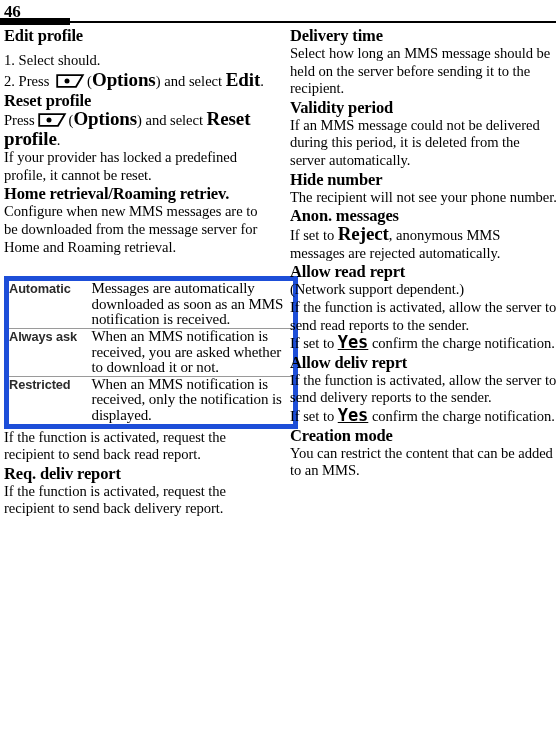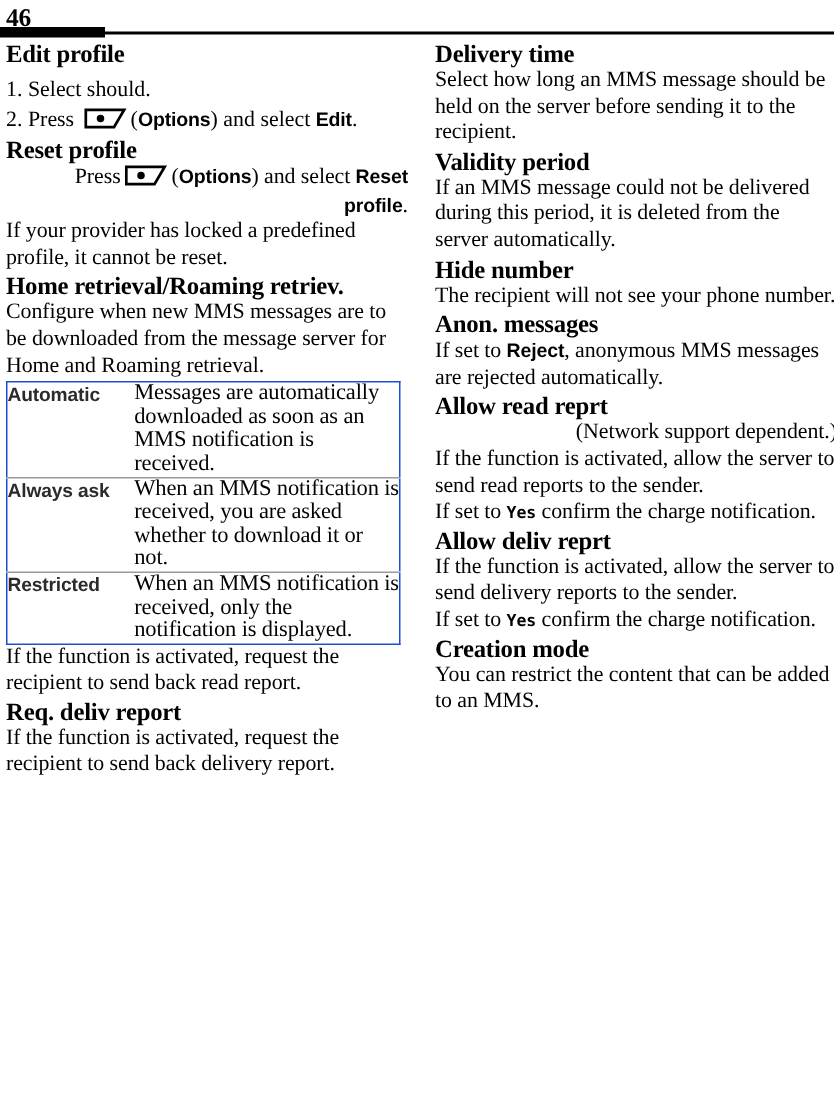--- a/index.html
+++ b/index.html
@@ -74,65 +74,66 @@
 
   p.body {
     font-family: "Liberation Serif", "DejaVu Serif", serif;
     font-size: 14.6px;
     line-height: 17.6px;
     margin: 0;
     padding: 0;
     letter-spacing: -0.05px;
   }
   .p-gap { margin-top: 6px; }
-  .p-gap-sm { margin-top: 4px; text-align: right; }
+  .p-gap-sm { margin-top: 4px; }
   .p-tight { margin-top: 0px; }
 
   
   ol.steps {
     margin: 5px 0 0 0;
     padding: 0;
     list-style: none;
   }
   ol.steps li {
     font-size: 14.6px;
     line-height: 20px;
     margin: 0;
     padding: 0;
     white-space: nowrap;
   }
   ol.steps li .num { display: inline-block; }
 
   
   .ui {
-    font-family: Liberation Sans, sans-serif;
-    font-weight: bold;
-    font-size: 13px;
+    font-family: Liberation Serif, serif;
+    font-weight: bold;
+    font-size: 19px;
     letter-spacing: -0.1px;
   }
   .ui-mono {
     font-family: "DejaVu Sans Mono", "Liberation Mono", monospace;
     font-weight: bold;
-    font-size: 11px;
+    font-size: 17px;
+    text-decoration: underline;
   }
 
   
   .softkey {
     display: inline-block;
     vertical-align: -2px;
     margin: 0 1px 0 3px;
   }
   .softkey svg { display: block; }
 
   
   table.opts {
     border-collapse: collapse;
-    width: 263px;
-    margin-top: 1px;
-    border: 1px solid #1d4ed8;
+    width: 294px;
+    margin-top: 20px;
+    border: 5px solid #1d4ed8;
   }
   table.opts td {
     border-top: 1px solid #9a9a9a;
     border-bottom: 1px solid #9a9a9a;
     padding: 0;
     vertical-align: top;
   }
   table.opts tr:first-child td { border-top: none; }
   table.opts tr:last-child td { border-bottom: none; }
   td.key {

